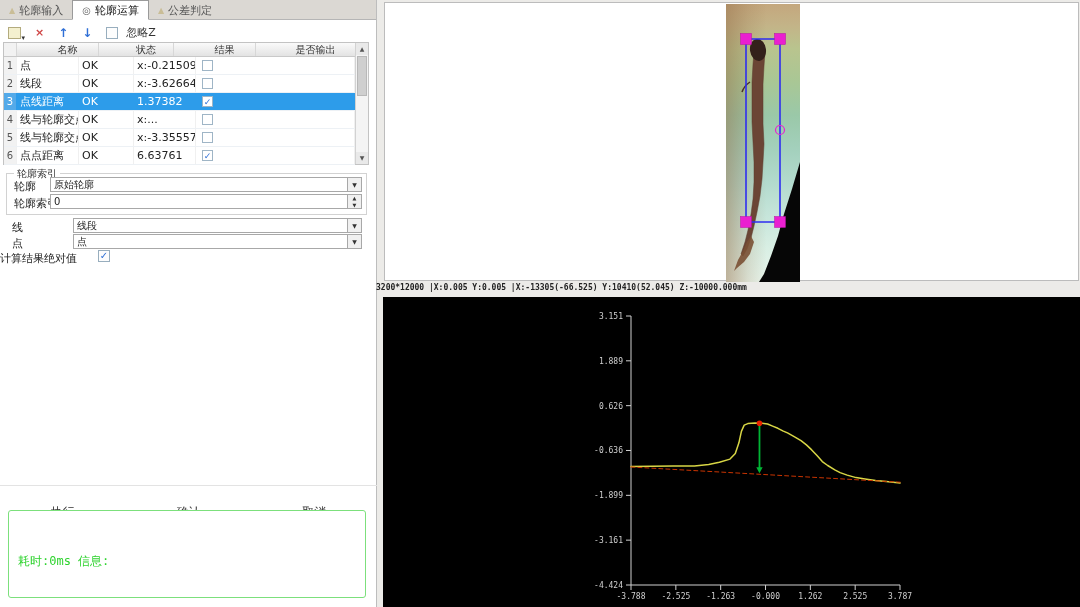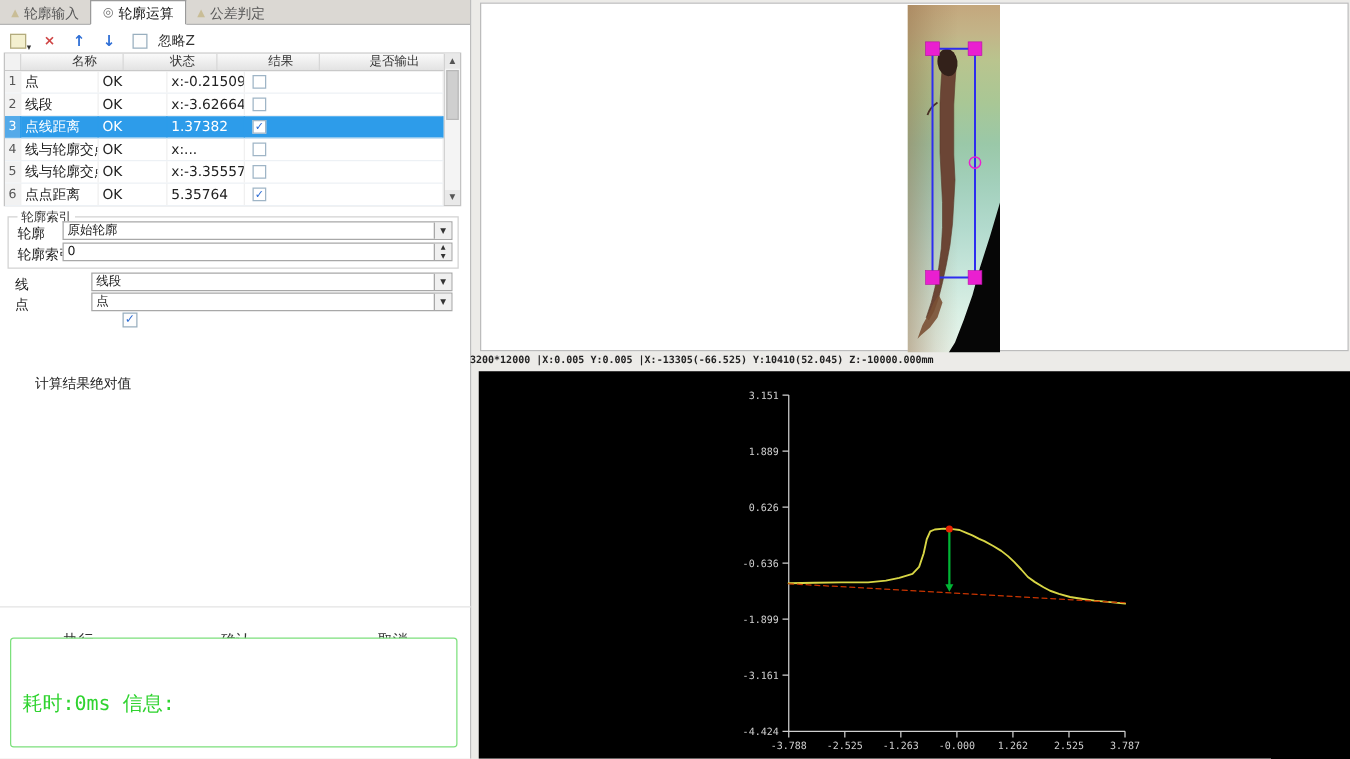--- a/index.html
+++ b/index.html
@@ -78,21 +78,21 @@
     flex-direction:column; }
   .spin .arr2 span{ flex:1; font-size:5px; line-height:6px; text-align:center; color:#333; }
 
   .btn-row{ position:absolute; left:0; top:485px; width:377px; display:flex;
     border-top:1px solid #e3e3e3; padding-top:17px; }
   .flat-btn{ flex:1; text-align:center; font-size:12px; color:#333;
     background:none; border:none; font-family:inherit; cursor:default; }
 
   .log-box{ position:absolute; left:8px; top:510px; width:358px; height:88px;
     border:1px solid #7ce07c; border-radius:3px; background:#fff; }
-  .log-text{ position:absolute; left:9px; top:42px; font-size:16px;
+  .log-text{ position:absolute; left:9px; top:42px; font-size:12px;
     font-family:"DejaVu Sans Mono","Liberation Mono",monospace; }
 
   
   .viewer{ position:absolute; left:384px; top:2px; width:695px; height:279px;
     background:#fff; border:1px solid #bcbcbc; }
   .viewer svg{ position:absolute; left:341px; top:1px; }
   .statusbar{ position:absolute; left:376px; top:283px; width:690px; height:12px;
     font-size:8px; color:#222; font-family:"DejaVu Sans Mono","Liberation Mono",monospace;
     white-space:nowrap;font-weight:bold; }
   .chart-panel{ position:absolute; left:383px; top:297px; width:697px; height:310px;
@@ -181,21 +181,21 @@
           <div class="cell c2">OK</div>
           <div class="cell c3">x:-3.35557,y:-...</div>
           <div class="cell c4">
             <div class="cb"></div>
           </div>
         </div>
         <div class="trow">
           <div class="cell c0">6</div>
           <div class="cell c1">点点距离</div>
           <div class="cell c2">OK</div>
-          <div class="cell c3">5.35764</div>
+          <div class="cell c3">6.63761</div>
           <div class="cell c4">
             <div class="cb on"></div>
           </div>
         </div>
       </div>
     <div class="vscroll">
       <div class="sarr top">▲</div>
       <div class="sthumb"></div>
       <div class="sarr bot">▼</div>
     </div>
@@ -221,21 +221,21 @@
   <span class="flabel" style="left:12px; top:220px;">线</span>
   <div class="combo" style="left:73px; top:218px; width:289px;">
     <span>线段</span>
     <span class="arr">▼</span>
   </div>
   <span class="flabel" style="left:12px; top:236px;">点</span>
   <div class="combo" style="left:73px; top:234px; width:289px;">
     <span>点</span>
     <span class="arr">▼</span>
   </div>
-  <span class="flabel" style="left:28px; top:251px;margin-top:48px;">计算结果绝对值</span>
+  <span class="flabel" style="left:0; top:251px;">计算结果绝对值</span>
   <span class="cbx on" style="position:absolute; left:98px; top:250px;"></span>
 
   <div class="btn-row">
     <button class="flat-btn">执行</button>
     <button class="flat-btn">确认</button>
     <button class="flat-btn">取消</button>
   </div>
 
   <div class="log-box">
     <span class="log-text" id="log-text" style="color: rgb(47, 211, 47);">耗时:0ms 信息:</span>

